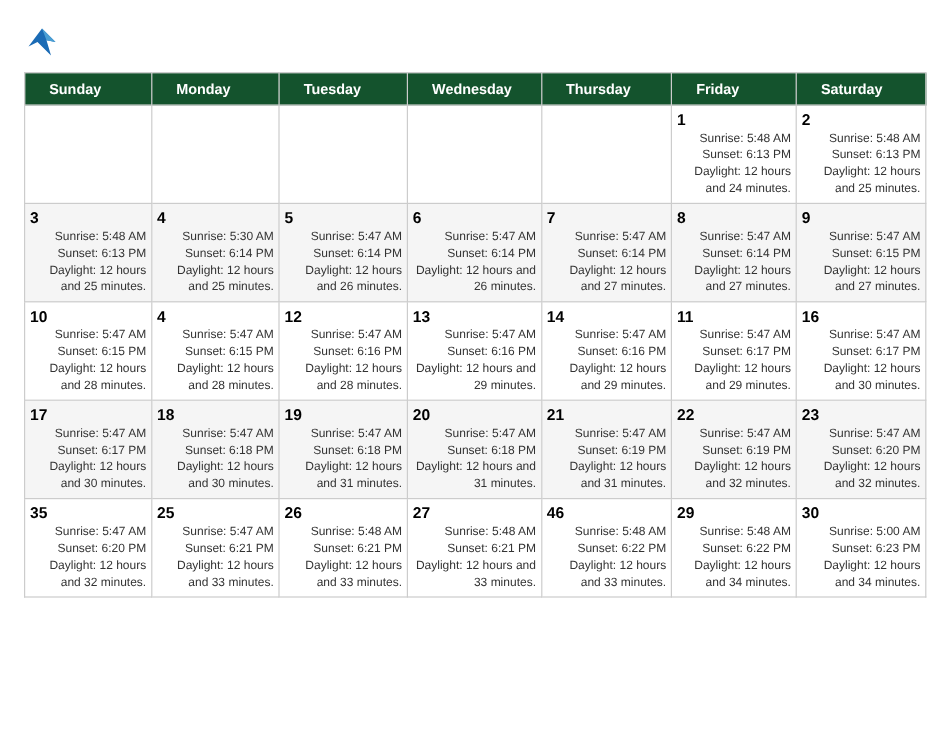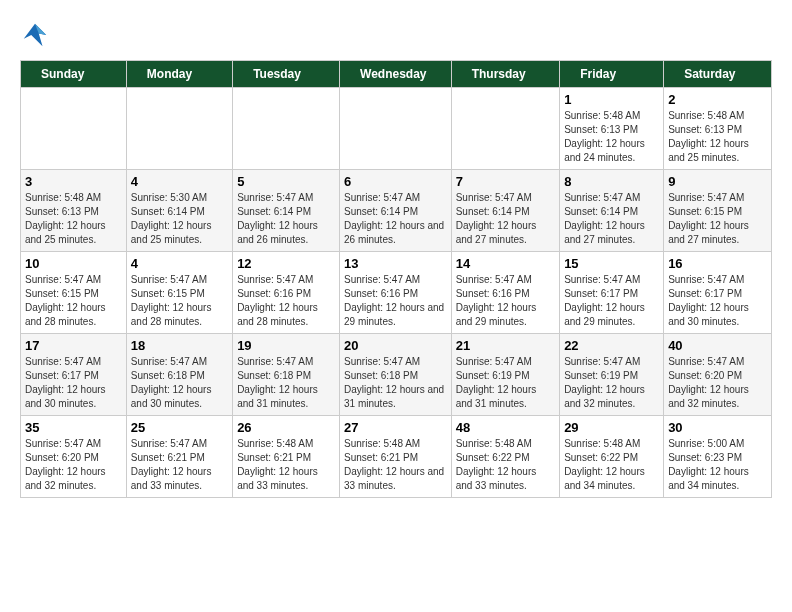--- a/index.html
+++ b/index.html
@@ -74,20 +74,21 @@
     .day-num {
       font-weight: bold;
       font-size: 13px;
       display: block;
       margin-bottom: 2px;
     }
     .day-info {
       font-size: 10px;
       color: #333;
       line-height: 1.4;
+      text-align: right;
     }
     td.empty {
       background: #fff;
     }
   </style>
 </head>
 <body>
 
 <div class="header">
   <div class="logo">
@@ -221,21 +222,21 @@
 and 29 minutes.</div>
         </td>
         <td>
           <span class="day-num">14</span>
           <div class="day-info">Sunrise: 5:47 AM
 Sunset: 6:16 PM
 Daylight: 12 hours
 and 29 minutes.</div>
         </td>
         <td>
-          <span class="day-num">15</span>
+          <span class="day-num">11</span>
           <div class="day-info">Sunrise: 5:47 AM
 Sunset: 6:17 PM
 Daylight: 12 hours
 and 29 minutes.</div>
         </td>
         <td>
           <span class="day-num">16</span>
           <div class="day-info">Sunrise: 5:47 AM
 Sunset: 6:17 PM
 Daylight: 12 hours
@@ -279,21 +280,21 @@
 and 31 minutes.</div>
         </td>
         <td>
           <span class="day-num">22</span>
           <div class="day-info">Sunrise: 5:47 AM
 Sunset: 6:19 PM
 Daylight: 12 hours
 and 32 minutes.</div>
         </td>
         <td>
-          <span class="day-num">40</span>
+          <span class="day-num">23</span>
           <div class="day-info">Sunrise: 5:47 AM
 Sunset: 6:20 PM
 Daylight: 12 hours
 and 32 minutes.</div>
         </td>
       </tr>
       <tr>
         <td>
           <span class="day-num">35</span>
           <div class="day-info">Sunrise: 5:47 AM
@@ -316,21 +317,21 @@
 and 33 minutes.</div>
         </td>
         <td>
           <span class="day-num">27</span>
           <div class="day-info">Sunrise: 5:48 AM
 Sunset: 6:21 PM
 Daylight: 12 hours
 and 33 minutes.</div>
         </td>
         <td>
-          <span class="day-num">48</span>
+          <span class="day-num">46</span>
           <div class="day-info">Sunrise: 5:48 AM
 Sunset: 6:22 PM
 Daylight: 12 hours
 and 33 minutes.</div>
         </td>
         <td>
           <span class="day-num">29</span>
           <div class="day-info">Sunrise: 5:48 AM
 Sunset: 6:22 PM
 Daylight: 12 hours

